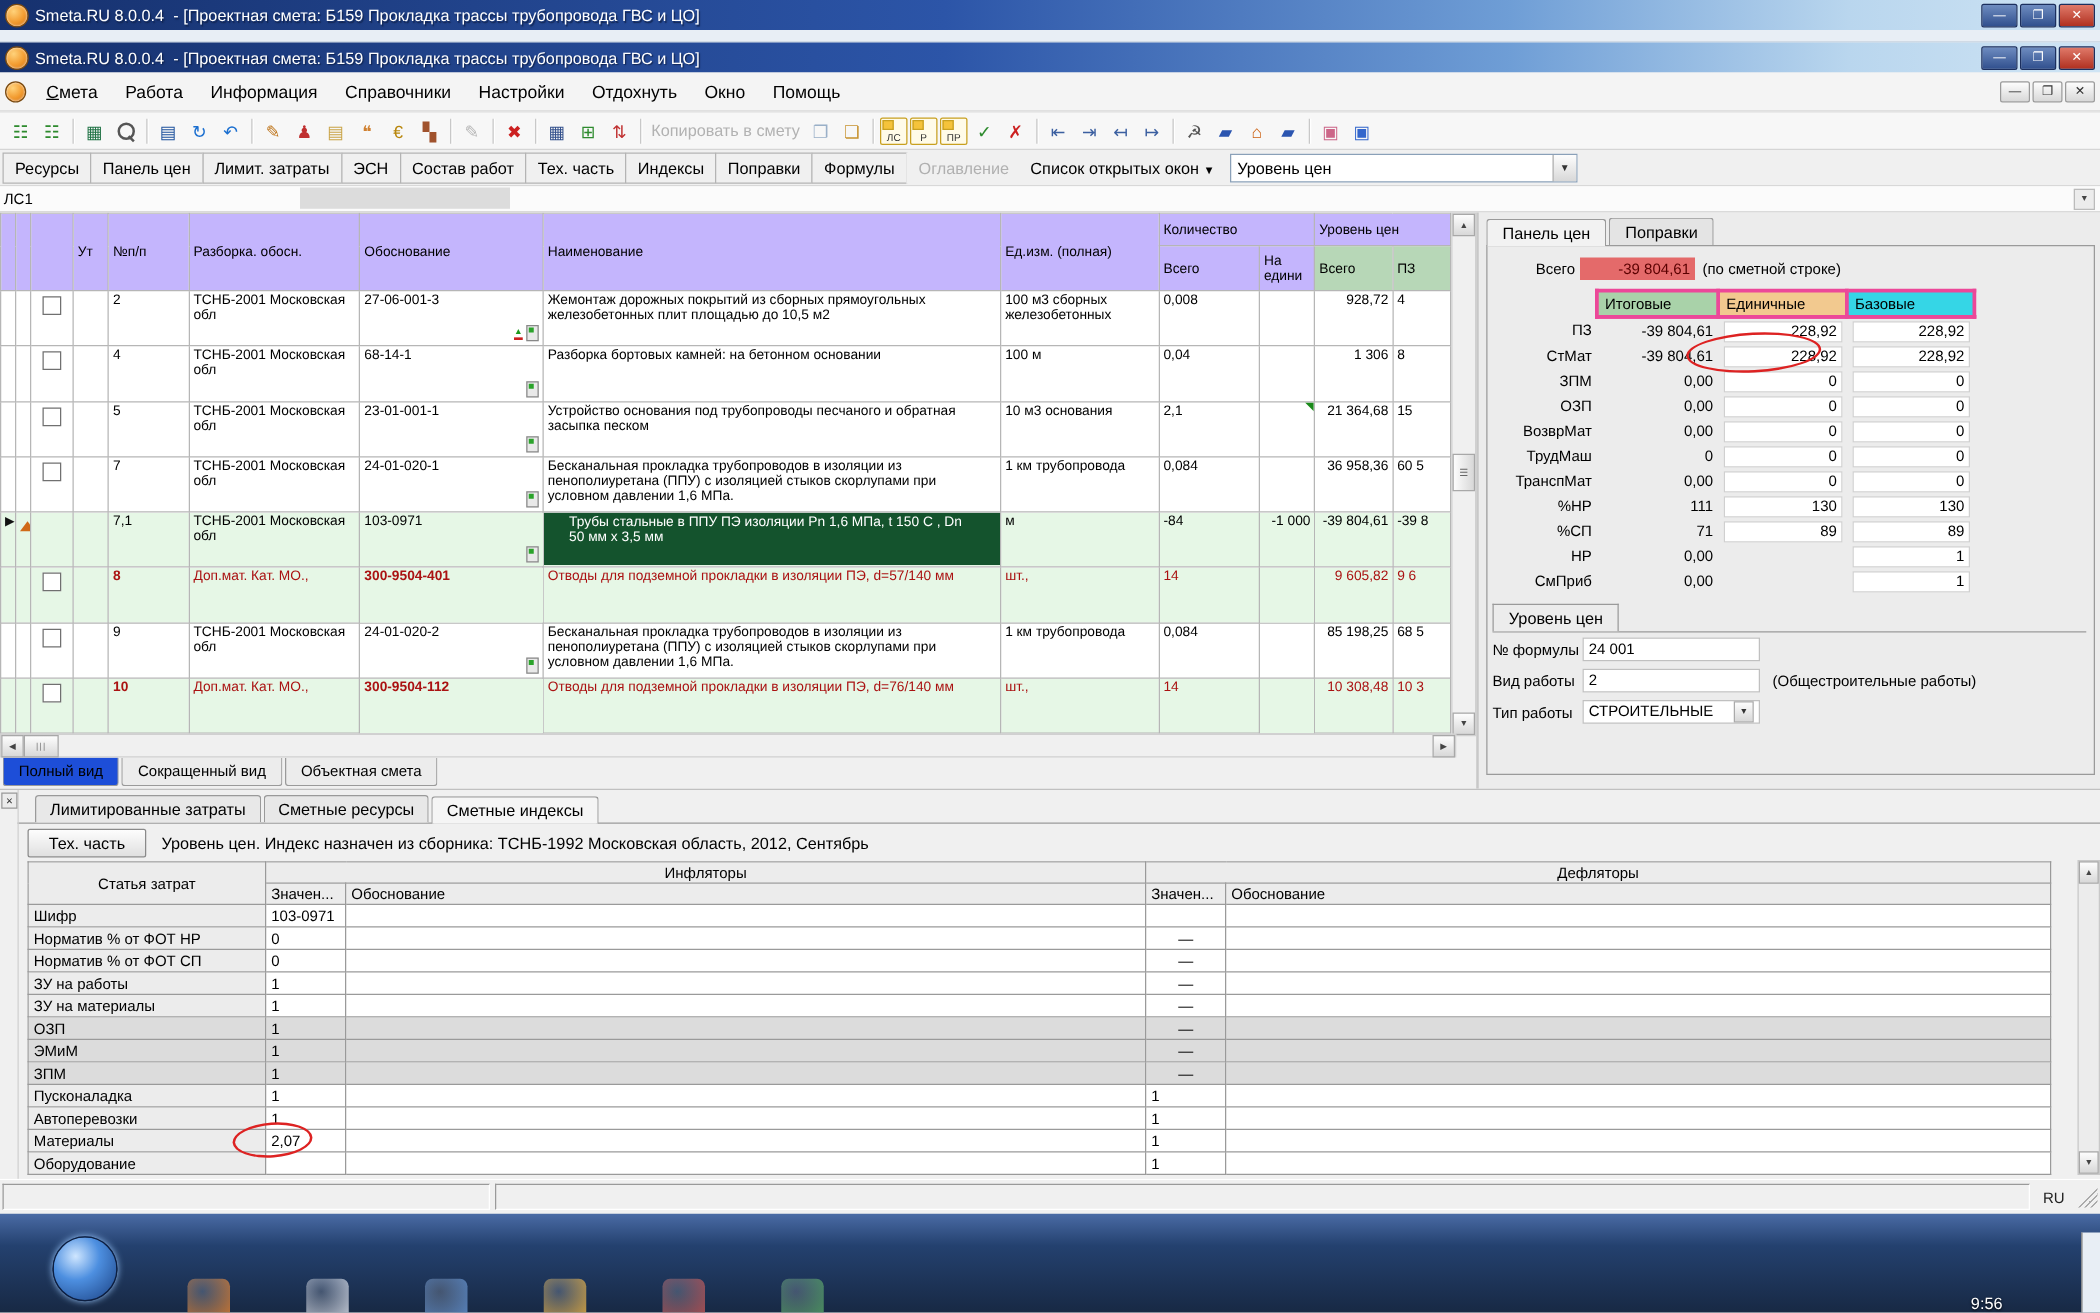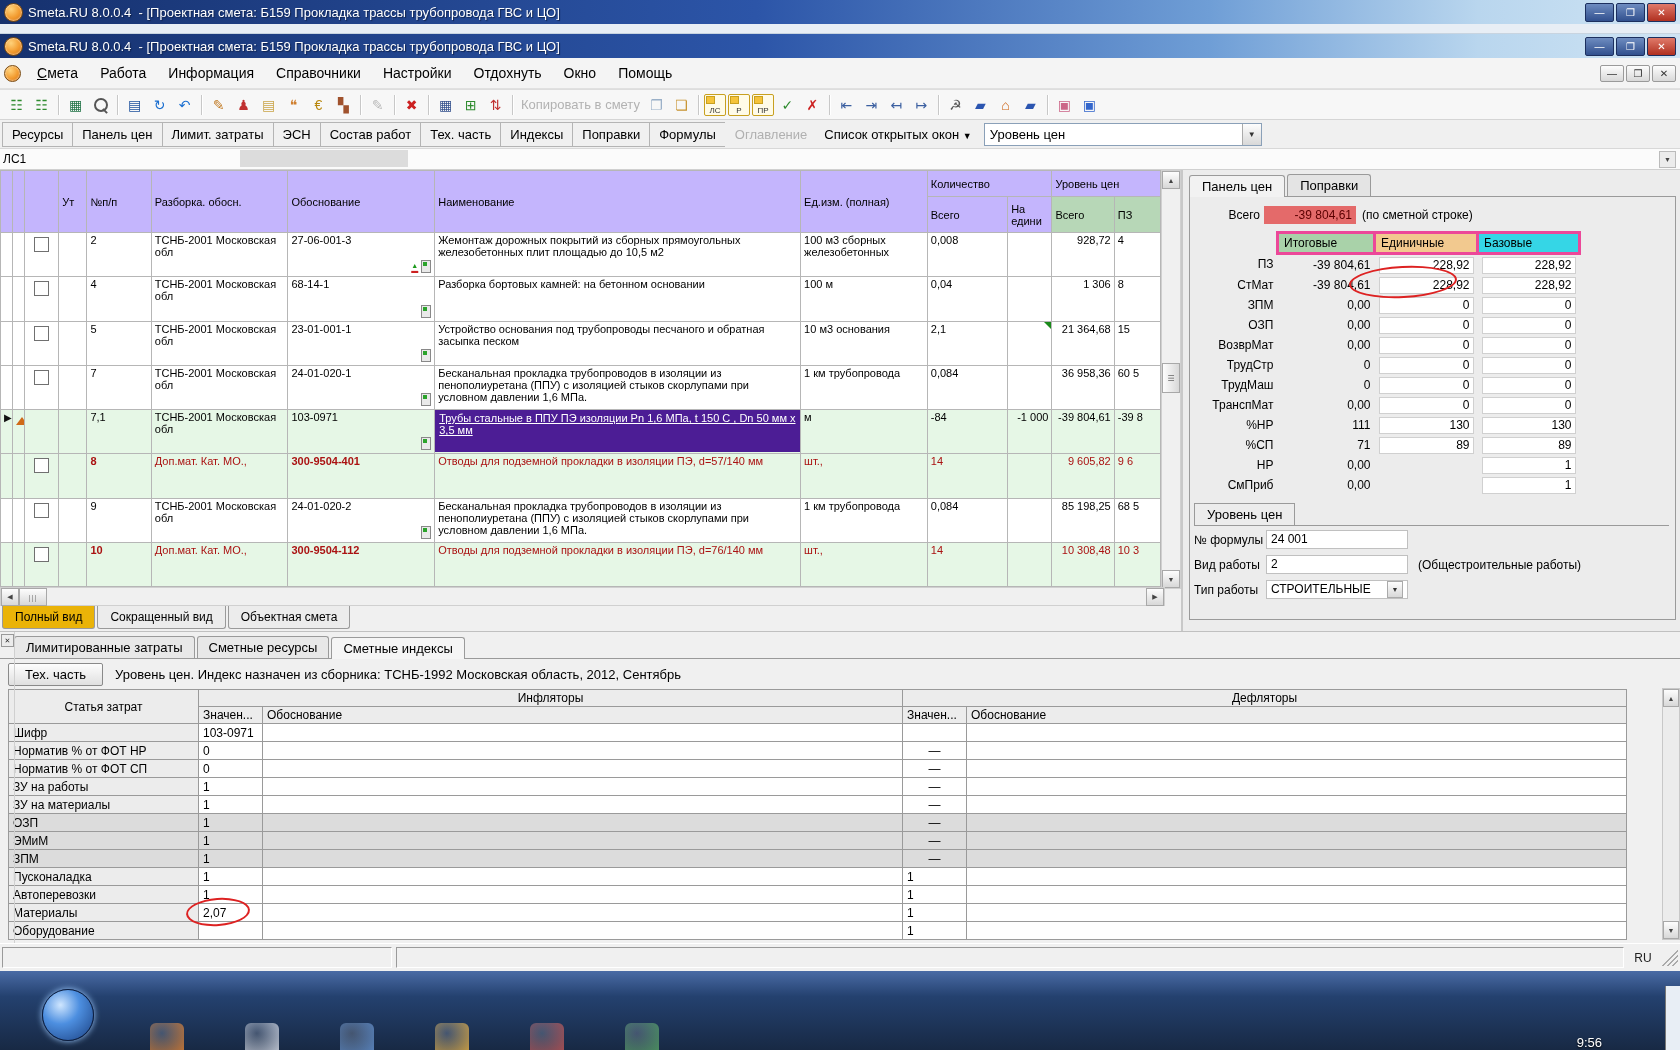--- a/index.html
+++ b/index.html
@@ -63,21 +63,21 @@
   table.grid th,table.grid td{border:1px solid #b6b6b6;padding:1px 3px;overflow:hidden;vertical-align:top;}
   table.grid thead th{background:#c4b5fd;font-weight:normal;text-align:left;vertical-align:middle;}
   table.grid thead .green{background:#b7d7b7;}
   table.grid tbody tr{height:43px;}
   tr.greenrow td{background:#e6f7e6;}
   td.num-cell,td.pz-cell{text-align:left;}
   td.total-cell{text-align:right;}
   td.per-cell{text-align:right;position:relative;}
   .redtx{color:#aa1212;}
   .redbold{color:#aa1212;font-weight:bold;}
-  .selname{background:#4c1d95;color:#fff;margin:-1px -3px;padding:2px 4px;min-height:38px;text-decoration:underline;}
+  .selname{background:#14532d;color:#fff;margin:-1px -3px;padding:2px 20px;min-height:38px;}
   .cbx{display:inline-block;width:13px;height:13px;background:#fff;border:1px solid #707070;margin:3px 0 0 6px;}
   .marker{font-size:10px;color:#111;}
   .roof{display:inline-block;width:0;height:0;border-left:6px solid transparent;border-right:6px solid transparent;
     border-bottom:8px solid #d06a18;margin-top:6px;}
   .justcell{position:relative;}
   .attach{position:absolute;right:3px;bottom:3px;width:8px;height:11px;background:#e9e9e9;border:1px solid #888;}
   .attach::after{content:'';position:absolute;left:1px;top:1px;width:4px;height:4px;background:#2ba32b;}
   .updown{position:absolute;right:16px;bottom:3px;display:flex;flex-direction:column;align-items:center;line-height:5px;}
   .updown .u{color:#1c9a1c;font-size:7px;}
   .updown .d{color:#cc2020;font-size:7px;}
@@ -90,21 +90,21 @@
   .vthumb{position:absolute;left:0;top:192px;width:16px;height:28px;background:linear-gradient(90deg,#fdfdfd,#d8d8d8);
     border:1px solid #a8a8a8;display:flex;align-items:center;justify-content:center;font-size:8px;color:#666;}
   .hscroll{height:18px;width:1163px;background:#f0f0f0;border:1px solid #d0d0d0;position:relative;margin-top:0px;}
   .hthumb{position:absolute;left:18px;top:0;width:26px;height:16px;background:linear-gradient(#fdfdfd,#d8d8d8);
     border:1px solid #a8a8a8;display:flex;align-items:center;justify-content:center;font-size:7px;color:#777;letter-spacing:1px;}
 
   
   .viewtabs{height:26px;display:flex;align-items:flex-start;padding-left:2px;background:#f0f0f0;}
   .vtab{padding:4px 12px;font-size:12px;background:#ececec;border:1px solid #9a9a9a;border-top:none;
     border-radius:0 0 3px 3px;margin-right:2px;}
-  .vtab.active{background:#eab308;font-weight:normal;}
+  .vtab.active{background:#1d4ed8;font-weight:normal;}
 
   
   .rightpanel{flex:1;border-left:2px solid #c8c8c8;background:#ececec;position:relative;padding:2px 4px 0 6px;}
   .ptabs{height:24px;display:flex;align-items:flex-end;}
   .ptab{padding:3px 12px;font-size:13px;background:#e4e4e4;border:1px solid #9a9a9a;border-bottom:none;
     border-radius:3px 3px 0 0;margin-right:2px;}
   .ptab.active{background:#f2f2f2;position:relative;top:1px;}
   .pbox{border:1px solid #9a9a9a;background:#ececec;padding:6px 4px 4px 4px;height:424px;box-sizing:border-box;}
   .totalrow{display:flex;align-items:center;height:24px;font-size:12px;}
   .totalrow .tl{width:66px;text-align:right;margin-right:4px;}
@@ -128,21 +128,21 @@
   .pfield .fl{width:72px;}
   .pfield .fv{width:132px;height:17px;background:#fff;border:1px solid #c0c0c0;padding:0 4px;line-height:17px;
     display:flex;align-items:center;justify-content:space-between;}
   .pfield .fn{margin-left:10px;}
   .ddarr{font-size:7px;color:#333;background:linear-gradient(#fdfdfd,#d8d8d8);border:1px solid #aaa;
     width:14px;height:15px;display:flex;align-items:center;justify-content:center;}
 
   .ellipse{position:absolute;border:2px solid #dd2222;border-radius:50%;pointer-events:none;}
 
   
-  .bottompanel{height:312px;background:#f0f0f0;position:relative;border-top:1px solid #c0c0c0;box-sizing:border-box;}
+  .bottompanel{height:312px;background:#f0f0f0;position:relative;border-top:1px solid #c0c0c0;padding-left:14px;box-sizing:border-box;}
   .bp-left{position:absolute;left:0;top:0;width:14px;height:100%;border-right:1px solid #d0d0d0;}
   .bp-close{width:11px;height:11px;margin:2px 1px;background:#ececec;border:1px solid #999;font-size:7px;
     display:flex;align-items:center;justify-content:center;color:#333;}
   .btabs{height:26px;display:flex;align-items:flex-end;padding-left:14px;}
   .btab{padding:3px 11px;font-size:13px;background:#e8e8e8;border:1px solid #9a9a9a;border-bottom:none;
     border-radius:3px 3px 0 0;margin-right:2px;}
   .btab.active{background:#f5f5f5;position:relative;top:1px;}
   .bp-info{height:30px;display:flex;align-items:center;border-top:1px solid #9a9a9a;padding-left:8px;}
   .techbtn{padding:3px 16px;font-size:13px;background:linear-gradient(#fdfdfd,#e0e0e0);border:1px solid #8a8a8a;
     border-radius:2px;margin-right:12px;}
@@ -558,30 +558,20 @@
                 <td class="plabel">ВозврМат</td>
                 <td class="pitog">0,00</td>
                 <td class="pval">
                   <div class="vbox">0</div>
                 </td>
                 <td class="pval">
                   <div class="vbox">0</div>
                 </td>
               </tr>
               <tr>
-                <td class="plabel">ТрудСтр</td>
-                <td class="pitog">0</td>
-                <td class="pval">
-                  <div class="vbox">0</div>
-                </td>
-                <td class="pval">
-                  <div class="vbox">0</div>
-                </td>
-              </tr>
-              <tr>
                 <td class="plabel">ТрудМаш</td>
                 <td class="pitog">0</td>
                 <td class="pval">
                   <div class="vbox">0</div>
                 </td>
                 <td class="pval">
                   <div class="vbox">0</div>
                 </td>
               </tr>
               <tr>

